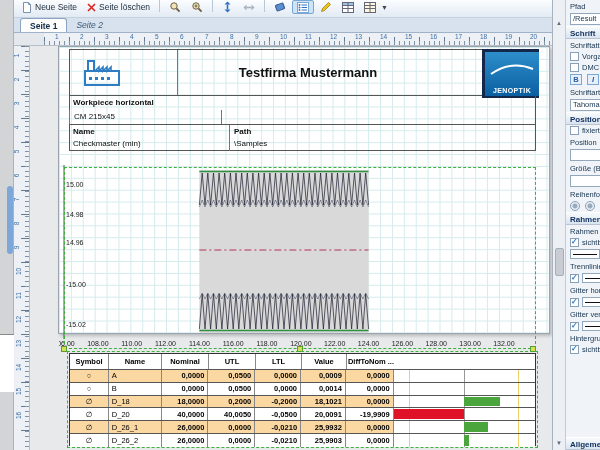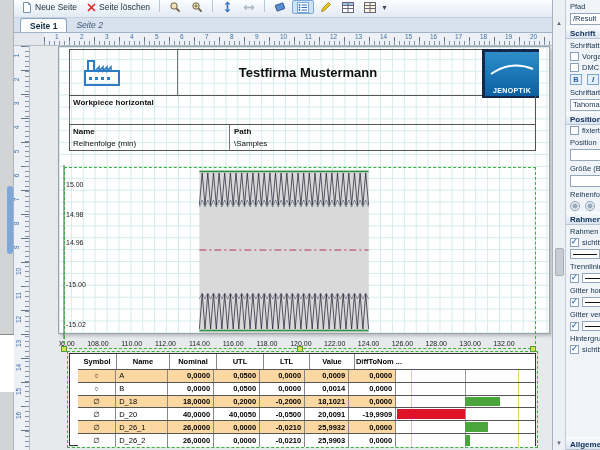--- a/index.html
+++ b/index.html
@@ -63,21 +63,21 @@
   .row-top{border-top:1px solid #555;}
   #info-block{left:10px;top:49px;width:467px;height:55px;border:1px solid #555;border-top:none;}
 
   
   #chartsvg{left:0;top:108px;}
   svg text{font-family:"Liberation Sans",sans-serif;}
   .sel-rect{border:1px dashed #3db03d;}
   .handle{width:6px;height:6px;background:#d4e157;border:1px solid #5a9a30;}
 
   
-  #rtable{left:10px;top:306px;width:467px;height:93px;border:1px solid #333;background:#fff;font-size:7.5px;padding-left:8px;}
+  #rtable{left:10px;top:306px;width:467px;height:93px;border:1px solid #333;background:#fff;font-size:7.5px;}
   .trow{display:flex;border-bottom:1px solid #555;}
   .trow:last-child{border-bottom:none;}
   .tcell{border-right:1px solid #888;overflow:hidden;white-space:nowrap;display:flex;align-items:center;}
   .tcell:last-child{border-right:none;}
   .thead .tcell{justify-content:center;font-weight:bold;}
   .c-center{justify-content:center;}
   .c-left{padding-left:3px;}
   .c-right{justify-content:flex-end;padding-right:3px;font-weight:600;}
   .cbar{position:relative;}
   .cline{position:absolute;top:0;bottom:0;width:1px;}
@@ -266,28 +266,29 @@
           <div id="jenoptik-label">JENOPTIK</div>
         </div>
       </div>
     </div>
 
     <div class="abs" id="info-block"></div>
     <div class="abs info-line" style="top:49px">
       <div class="icell b col1">Workpiece horizontal</div>
     </div>
     <div class="abs info-line" style="top:63px">
+      <div class="icell col2">CM 215x45</div>
       <div class="icell col3"></div>
     </div>
     <div class="abs info-line row-top" style="top:77px">
       <div class="icell b col1">Name</div>
       <div class="icell b col2" style="width:307px">Path</div>
     </div>
     <div class="abs info-line" style="top:90px">
-      <div class="icell col1">Reihenfolge (min)</div>
+      <div class="icell col1">Checkmaster (min)</div>
       <div class="icell col2" style="width:307px">\Samples</div>
     </div>
 
     <svg class="abs" id="chartsvg" width="492" height="200" viewBox="0 108 492 200">
         <rect x="140.36" y="123" width="169.20000000000005" height="163" fill="#d9d9d9"></rect>
         <line x1="5" y1="118" x2="5" y2="292" stroke="#555" stroke-width="1"></line>
         <text x="7" y="140" font-size="7" fill="#222">15.00</text>
         <text x="7" y="170" font-size="7" fill="#222">14.98</text>
         <text x="7" y="198" font-size="7" fill="#222">14.96</text>
         <text x="7" y="240" font-size="7" fill="#222">-15.00</text>

